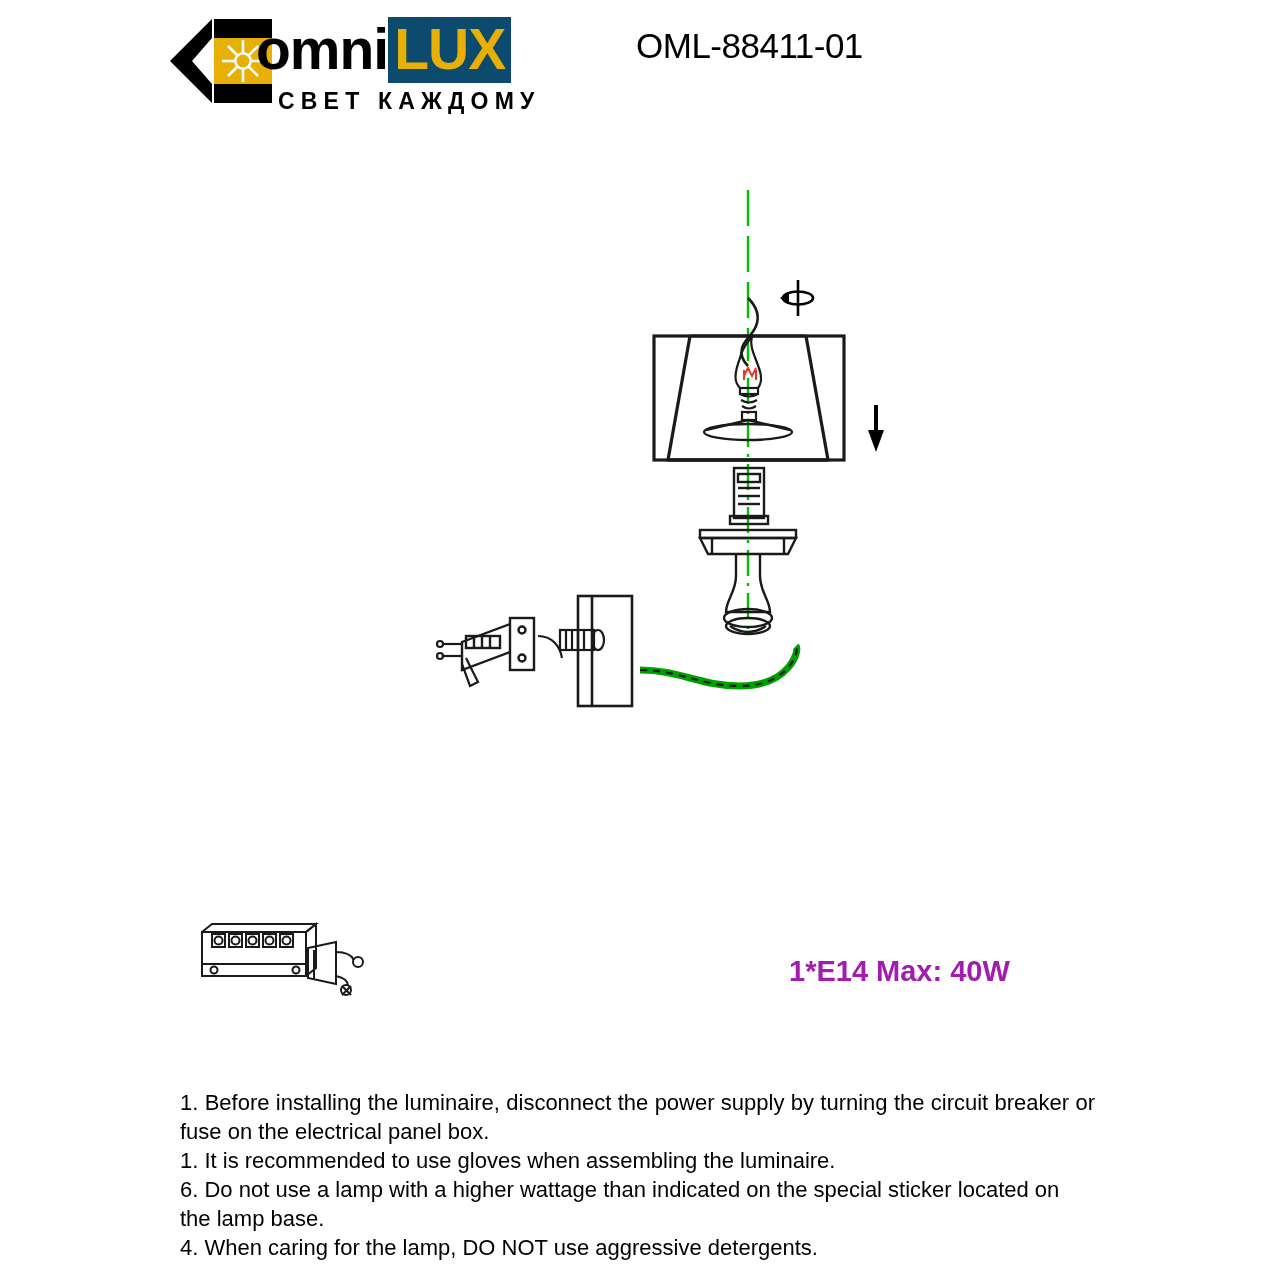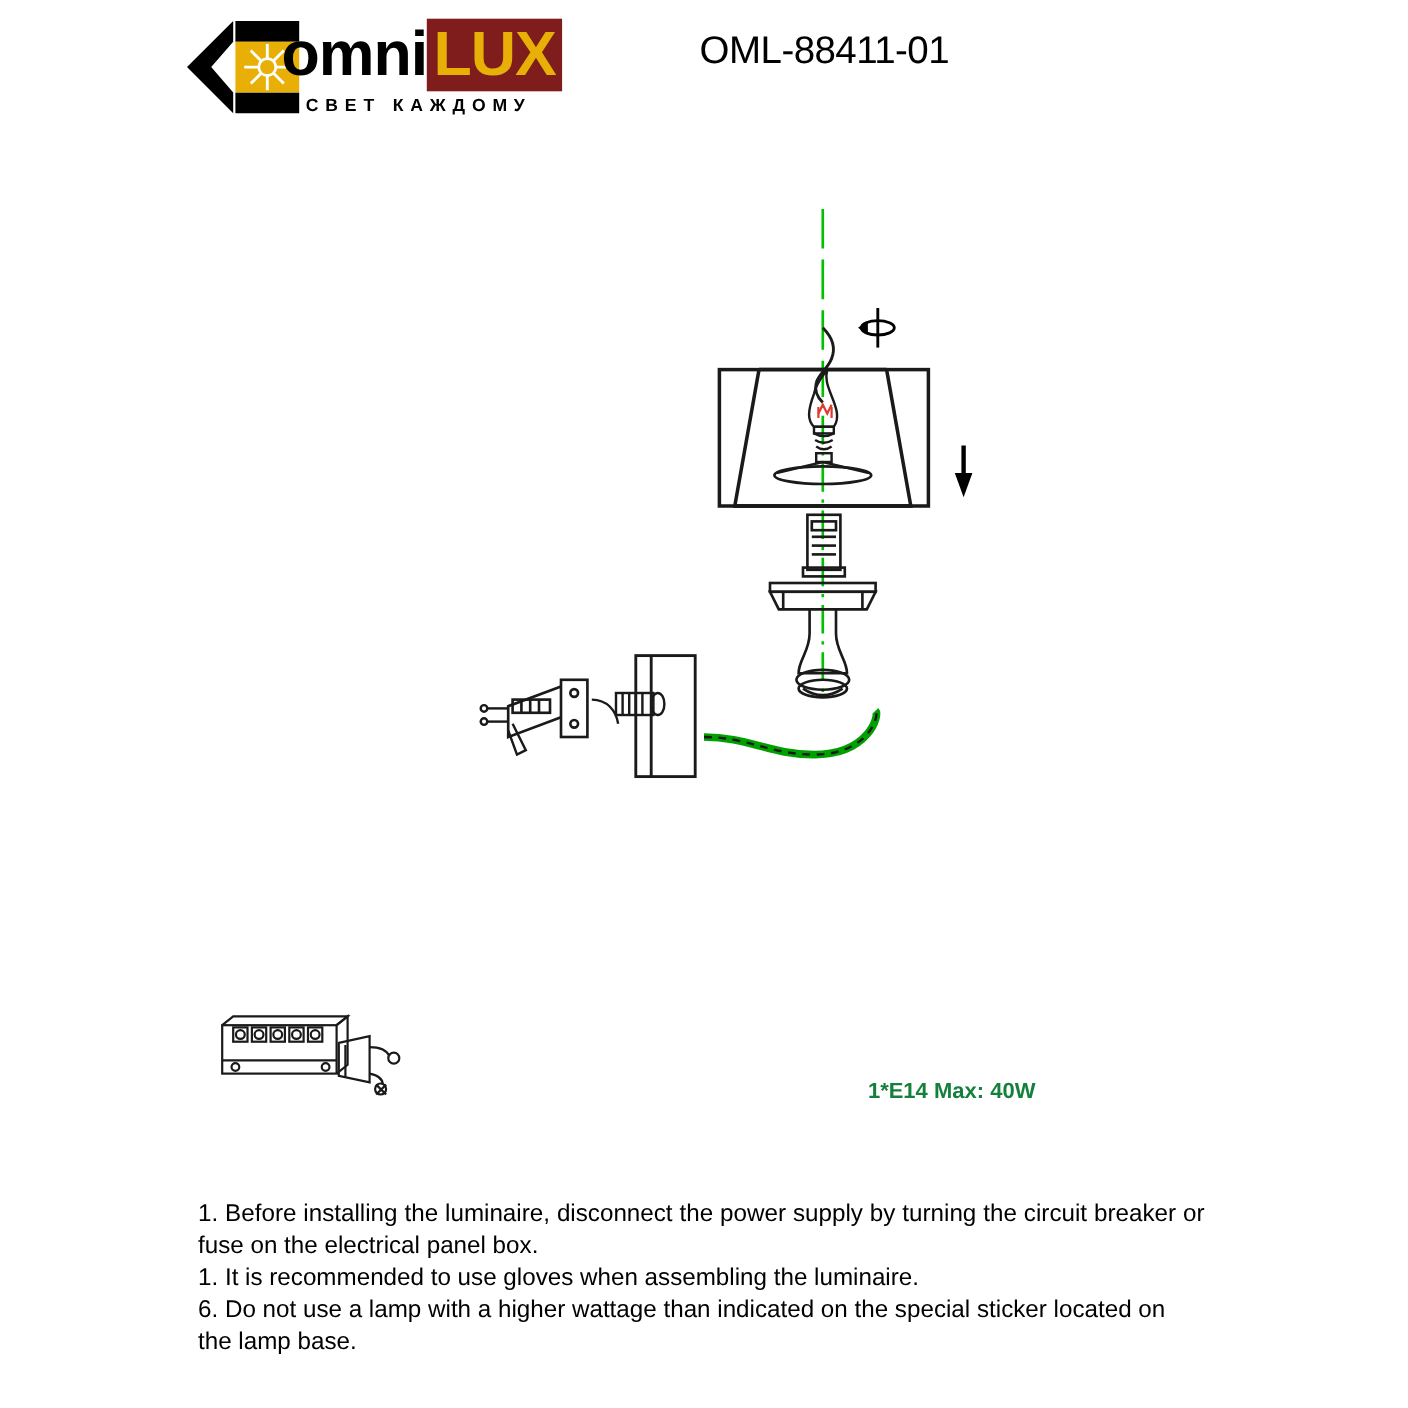--- a/index.html
+++ b/index.html
@@ -43,29 +43,29 @@
     left: 88px;
     top: 6px;
     font-size: 57px;
     font-weight: bold;
     letter-spacing: -1px;
     line-height: 66px;
     white-space: nowrap;
   }
   .logo-word .omni { color: #000000; text-align: right; }
   .logo-word .luxbox {
-    background: #7f1d1d;
+    background: #0c4a6e;
     color: #e8b007;
     padding: 0 6px 2px 6px;
   }
   .logo-tagline {
     position: absolute;
     left: 110px;
     top: 78px;
-    font-size: 16px;
+    font-size: 23px;
     font-weight: bold;
     letter-spacing: 6.2px;
     color: #000000;
     white-space: nowrap;
   }
   .model-code {
     position: absolute;
     left: 636px;
     top: 26px;
     font-size: 35px;
@@ -91,25 +91,24 @@
     top: 920px;
     width: 175px;
     height: 90px;
   }
 
   
   .lamp-spec {
     position: absolute;
     left: 789px;
     top: 955px;
-    font-size: 20px;
+    font-size: 29px;
     font-weight: bold;
-    color: #15803d;
+    color: #a21caf;
     white-space: nowrap;
-    margin-top: 26px;
   }
 
   
   .instructions {
     position: absolute;
     left: 180px;
     top: 1088px;
     width: 915px;
     font-size: 22px;
     line-height: 29px;
@@ -313,13 +312,14 @@
     </g>
   </svg>
 </div>
 
 <div class="lamp-spec">1*E14 Max: 40W</div>
 
 <div class="instructions">
   <p class="item justify">1. Before installing the luminaire, disconnect the power supply by turning the circuit breaker or fuse on the electrical panel box.</p>
   <p class="item">1. It is recommended to use gloves when assembling the luminaire.</p>
   <p class="item">6. Do not use a lamp with a higher wattage than indicated on the special sticker located on the lamp base.</p>
+  <p class="item">4. When caring for the lamp, DO NOT use aggressive detergents.</p>
 </div>
 
 </body></html>

